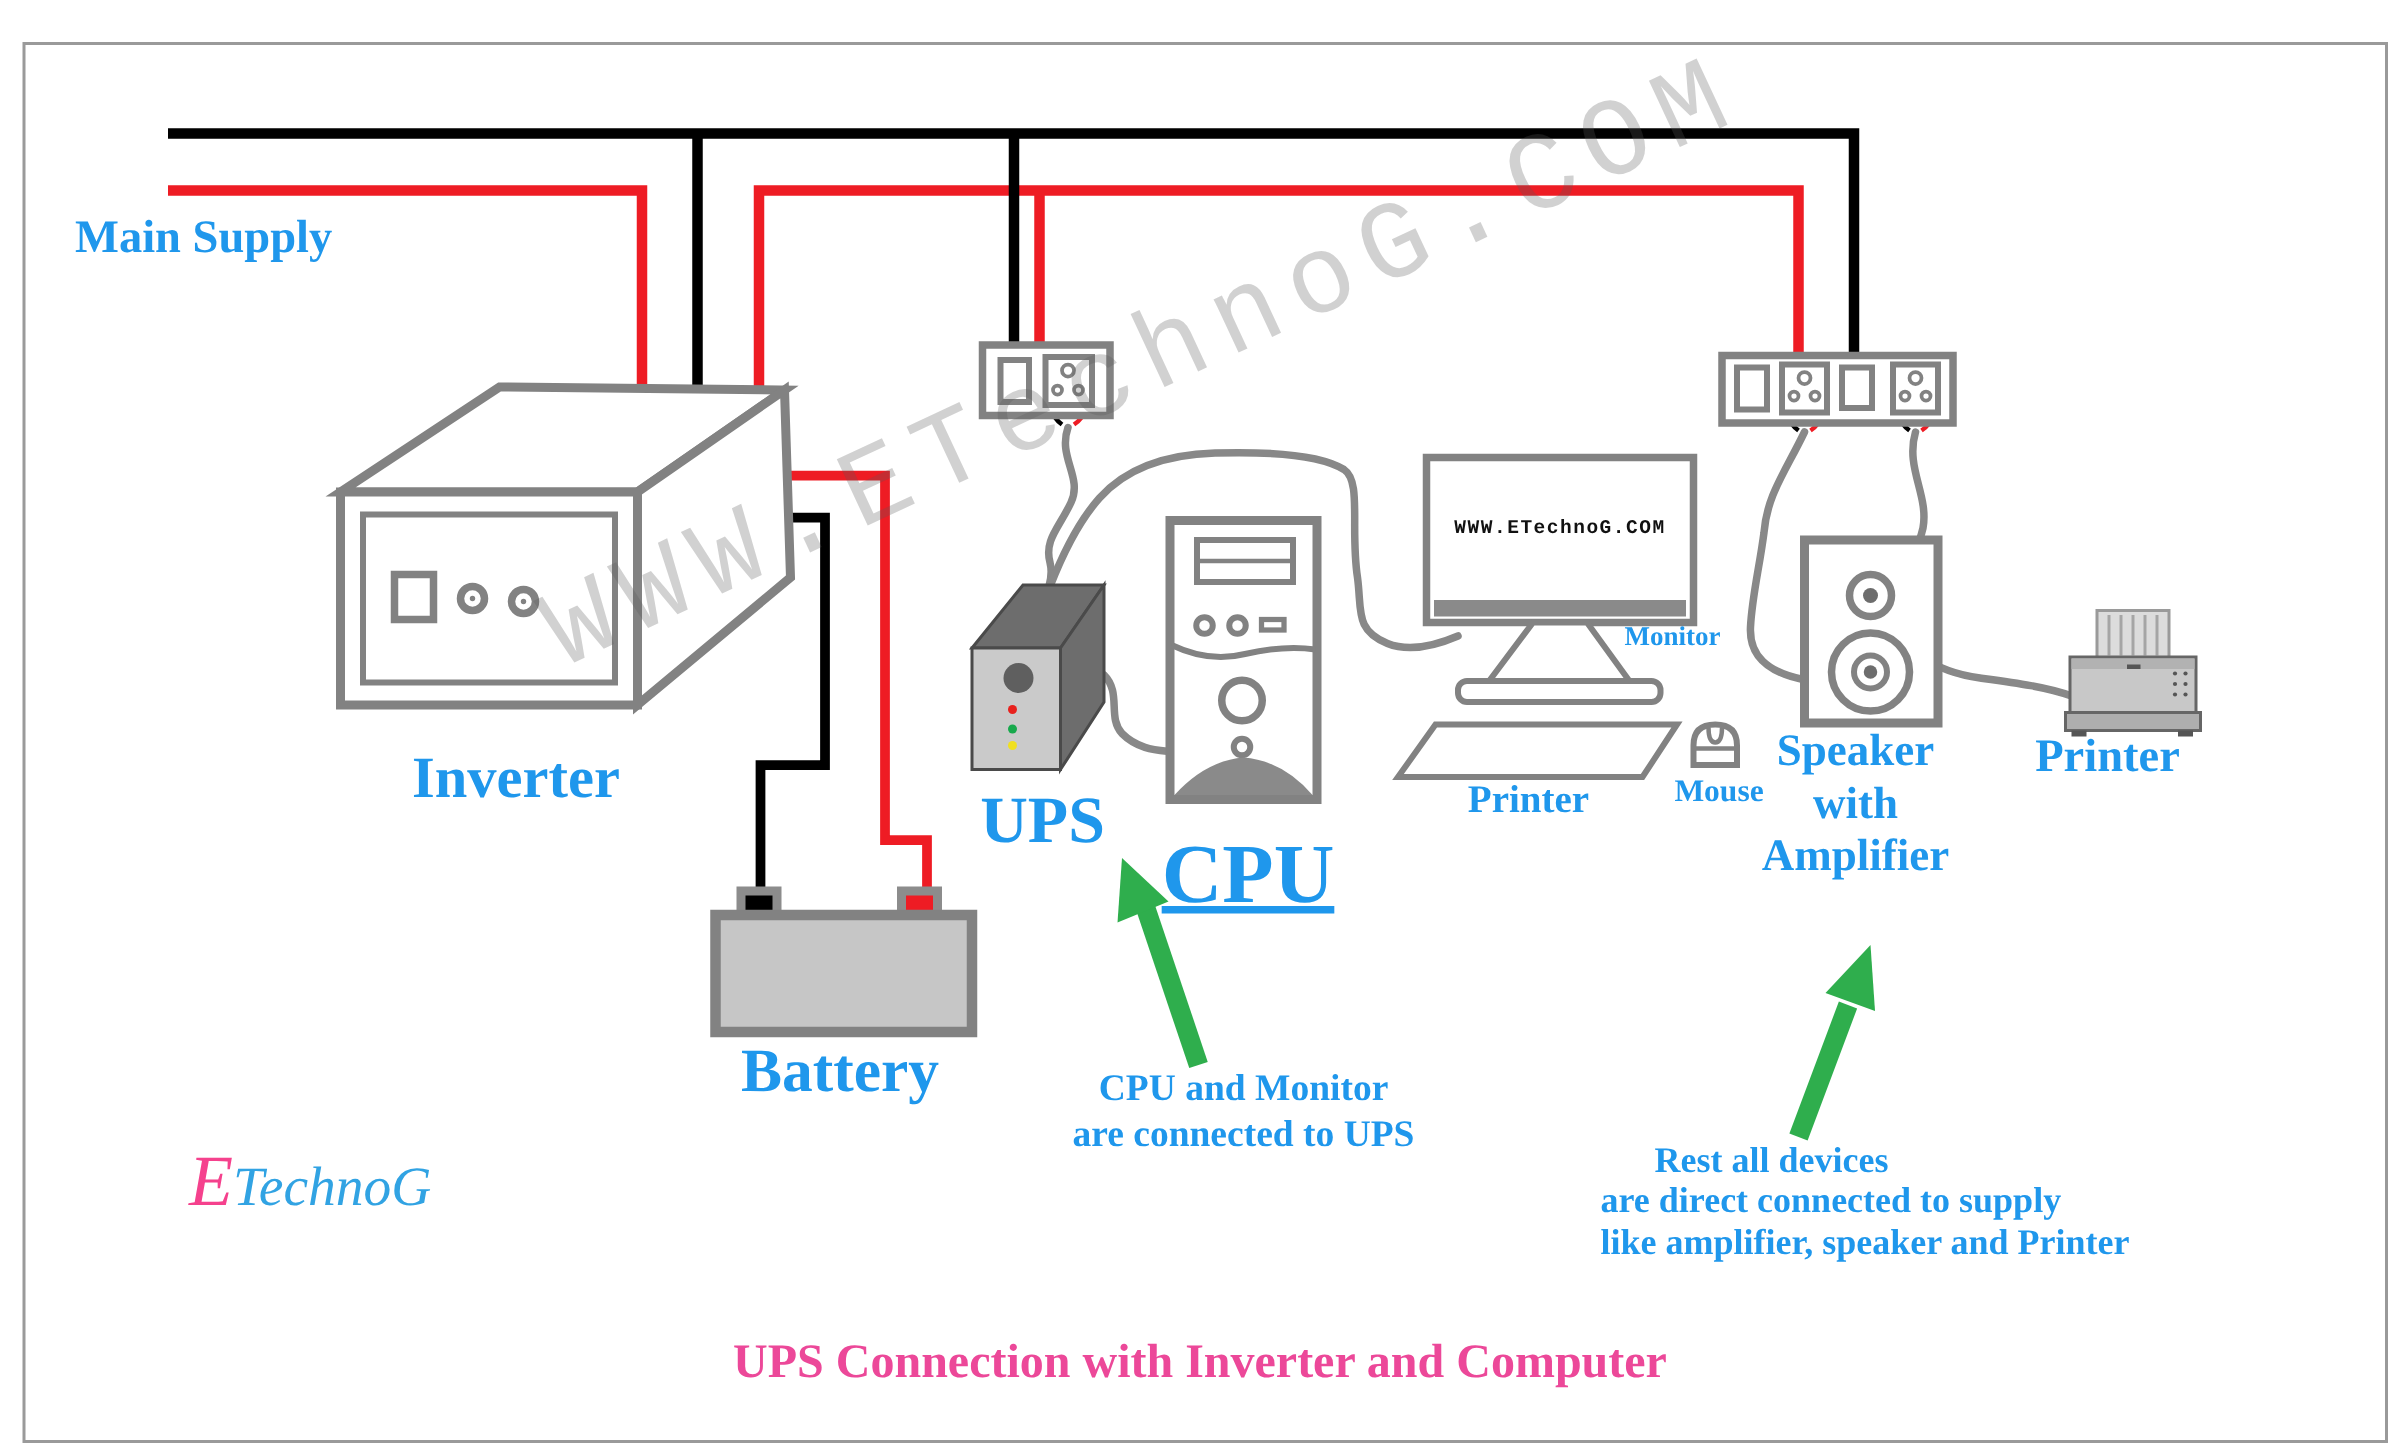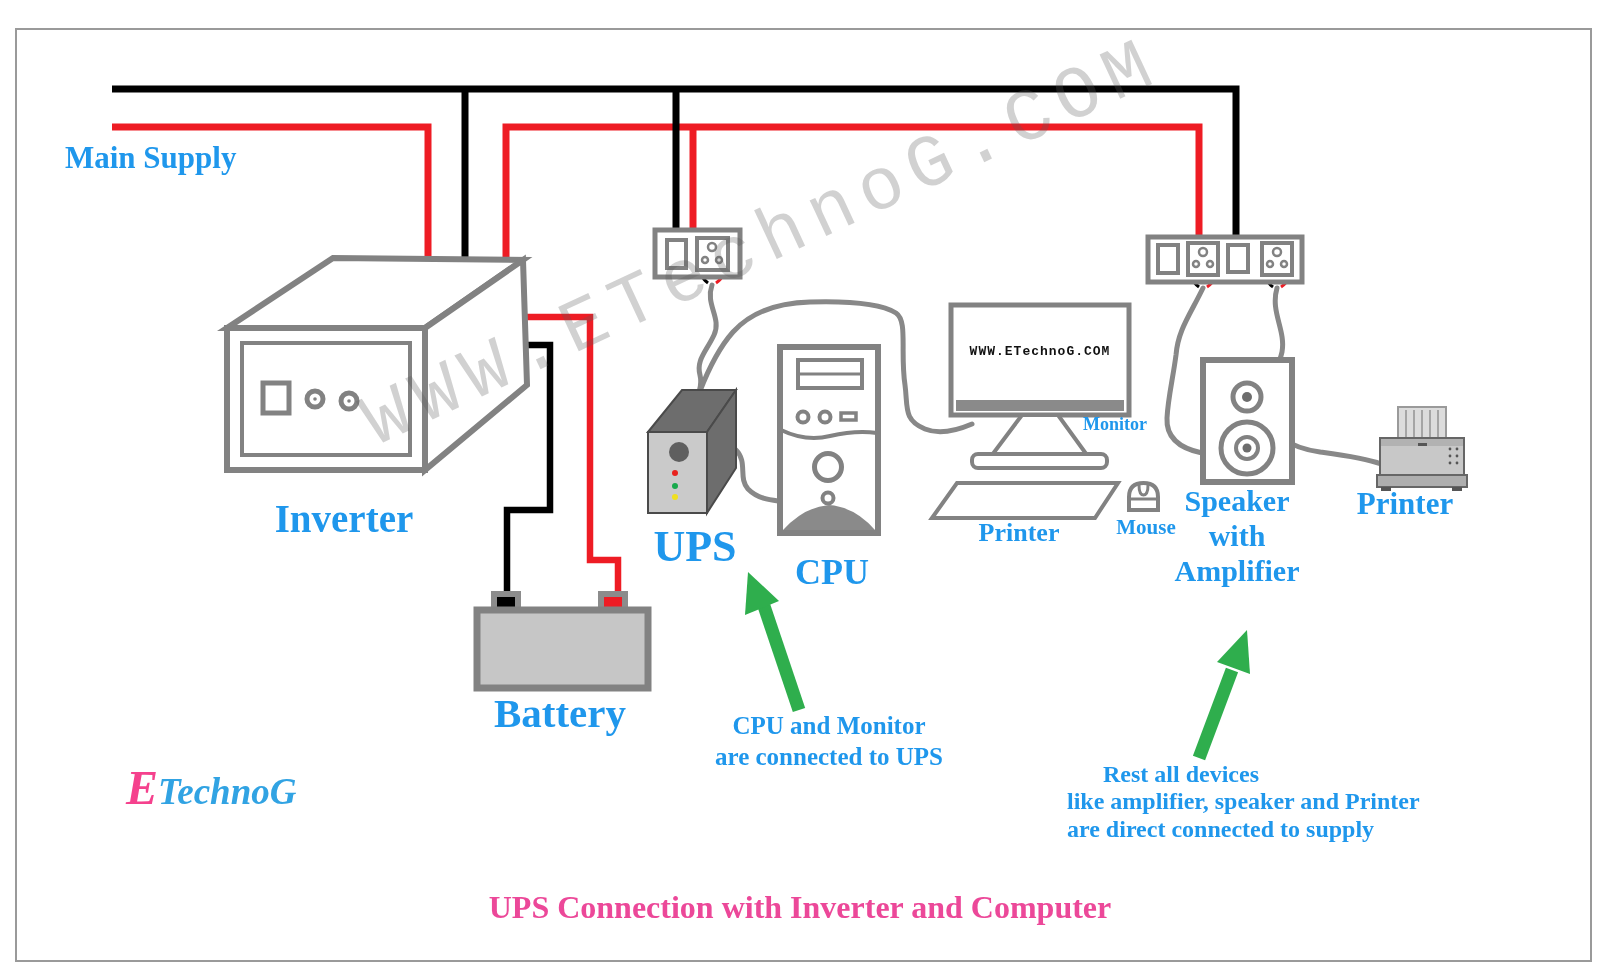--- a/index.html
+++ b/index.html
@@ -8,37 +8,37 @@
   .frame{position:absolute;left:15px;top:28px;width:1573px;height:930px;
          border:2px solid #9a9a9a;background:#fff;}
   svg.diagram{position:absolute;left:0;top:0;z-index:1;}
   .watermark{position:absolute;left:310px;top:200px;width:920px;height:120px;z-index:2;
              font-family:"Liberation Mono","DejaVu Sans Mono",monospace;
              font-size:74px;letter-spacing:10px;color:rgba(90,90,90,0.28);
              transform:rotate(-25deg);transform-origin:center;white-space:nowrap;
              pointer-events:none;text-align:center;}
   .lbl{position:absolute;z-index:3;color:#1f97ec;font-weight:bold;line-height:1.1;}
   .ctr{text-align:center;}
-  .main-supply{left:65px;top:141px;width:200px;font-size:31px;}
+  .main-supply{left:50px;top:141px;width:200px;font-size:31px;}
   .inverter{left:244px;top:498px;width:200px;font-size:39px;}
   .ups{left:630px;top:523px;width:130px;font-size:44px;}
-  .cpu{left:767px;top:553px;width:130px;font-size:36px;}
+  .cpu{left:767px;top:553px;width:130px;font-size:56px;text-decoration:underline;}
   .battery{left:460px;top:691px;width:200px;font-size:41px;}
   .keyboard{left:949px;top:519px;width:140px;font-size:26px;}
   .monitor{left:1083px;top:415px;width:90px;font-size:18px;}
   .mouse{left:1106px;top:516px;width:80px;font-size:21px;}
   .speaker{left:1152px;top:483px;width:170px;font-size:30px;line-height:1.17;}
   .printer{left:1340px;top:487px;width:130px;font-size:31px;}
   .ann1{left:698px;top:711px;width:262px;font-size:25px;line-height:1.22;}
   .ann2{left:1067px;top:761px;width:380px;font-size:24px;line-height:1.14;text-align:left;}
   .ann2 .indent{padding-left:36px;}
   .screen-text{position:absolute;left:958px;top:344px;width:164px;z-index:3;
                font-family:"Liberation Mono","DejaVu Sans Mono",monospace;
                font-size:13px;font-weight:bold;color:#111;text-align:center;letter-spacing:1px;}
-  .logo{position:absolute;left:126px;top:760px;z-index:3;font-style:italic;font-weight:bold;}
+  .logo{position:absolute;left:126px;top:760px;z-index:3;font-style:italic;font-weight:normal;}
   .logo-e{color:#f5418d;font-size:48px;}
   .logo-rest{color:#31a3e3;font-size:37px;}
   .title{position:absolute;left:300px;top:889px;width:1000px;z-index:3;
          color:#ec4899;font-size:32px;font-weight:bold;text-align:center;}
 </style>
 </head>
 <body>
 
 <div class="canvas">
   <div class="frame"></div>
@@ -205,22 +205,22 @@
     <div>Amplifier</div>
   </div>
   <div class="lbl printer ctr">Printer</div>
 
   <div class="lbl ann1 ctr">
     <div>CPU and Monitor</div>
     <div>are connected to UPS</div>
   </div>
   <div class="lbl ann2">
     <div class="indent">Rest all devices</div>
+    <div>are direct connected to supply</div>
     <div>like amplifier, speaker and Printer</div>
-    <div>are direct connected to supply</div>
   </div>
 
   <div class="screen-text">WWW.ETechnoG.COM</div>
 
   <div class="logo"><span class="logo-e">E</span><span class="logo-rest">TechnoG</span></div>
 
   <div class="title">UPS Connection with Inverter and Computer</div>
 </div>
 
 </body></html>

